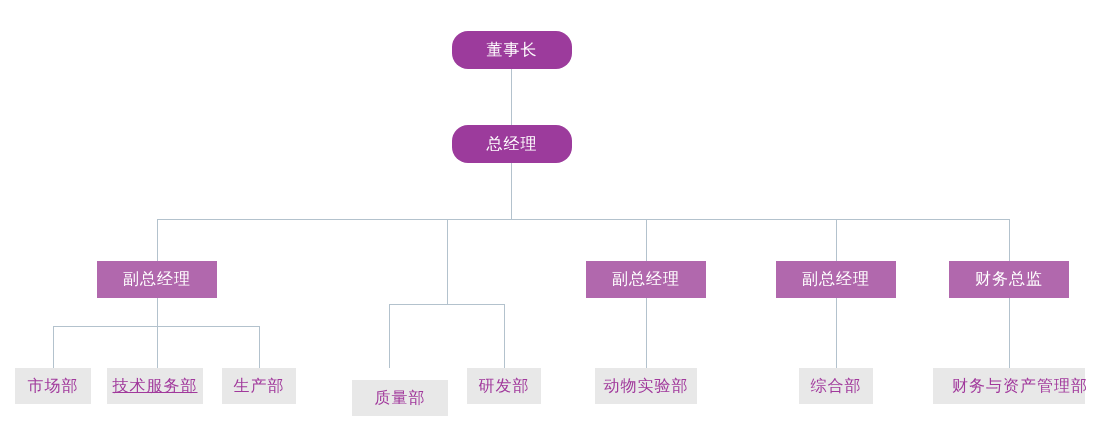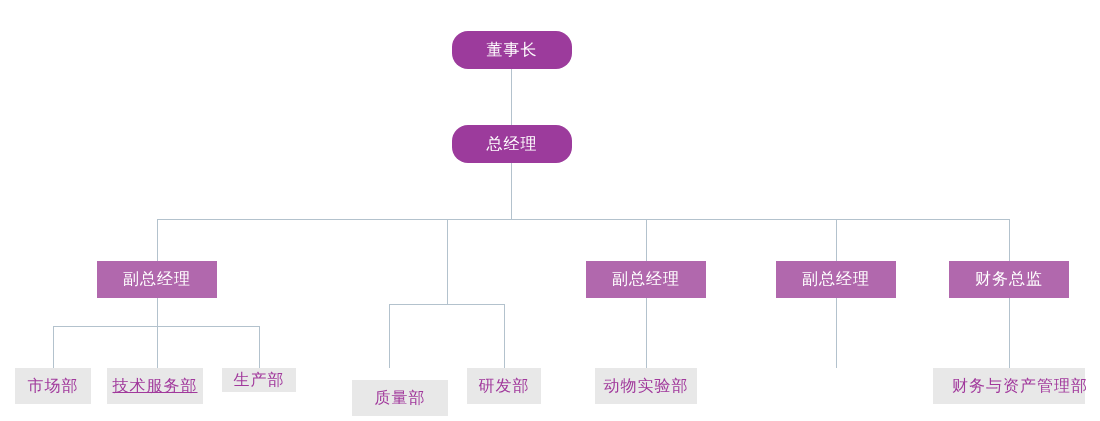--- a/index.html
+++ b/index.html
@@ -74,19 +74,20 @@
   <div class="node lv-exec" style="left:452px; top:31px;  width:120px; height:38px;">董事长</div>
   <div class="node lv-exec" style="left:452px; top:125px; width:120px; height:38px;">总经理</div>
 
   <div class="node lv-mid" style="left:97px;  top:261px; width:120px; height:37px;">副总经理</div>
   <div class="node lv-mid" style="left:586px; top:261px; width:120px; height:37px;">副总经理</div>
   <div class="node lv-mid" style="left:776px; top:261px; width:120px; height:37px;">副总经理</div>
   <div class="node lv-mid" style="left:949px; top:261px; width:120px; height:37px;">财务总监</div>
 
   <div class="node lv-dept" style="left:15px;  top:368px; width:76px;  height:36px;">市场部</div>
   <div class="node lv-dept" style="left:107px; top:368px; width:96px;  height:36px;text-decoration:underline;">技术服务部</div>
-  <div class="node lv-dept" style="left:222px; top:368px; width:74px;  height:24px;">生产部</div>
+  <div class="node lv-dept" style="left:222px; top:368px; width:74px;  height:36px;">生产部</div>
   <div class="node lv-dept" style="left:352px; top:380px; width:96px;  height:36px;font-family:Liberation Serif, serif;">质量部</div>
   <div class="node lv-dept" style="left:467px; top:368px; width:74px;  height:36px;">研发部</div>
   <div class="node lv-dept" style="left:595px; top:368px; width:102px; height:36px;">动物实验部</div>
+  <div class="node lv-dept" style="left:799px; top:368px; width:74px;  height:36px;">综合部</div>
   <div class="node lv-dept" style="left:933px; top:368px; width:152px; height:36px;padding-left:22px;">财务与资产管理部</div>
 
 </div>
 
 </body></html>

